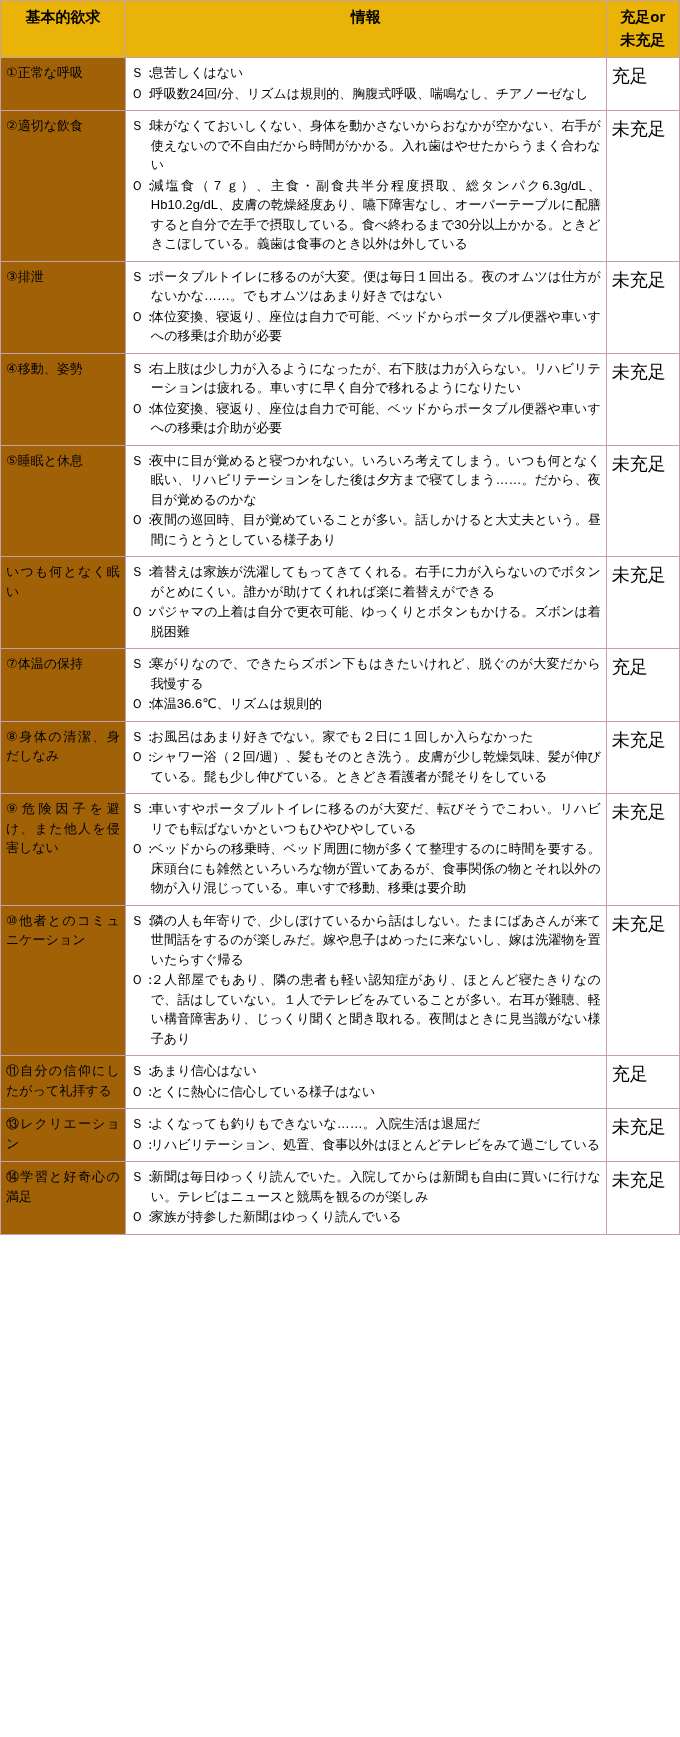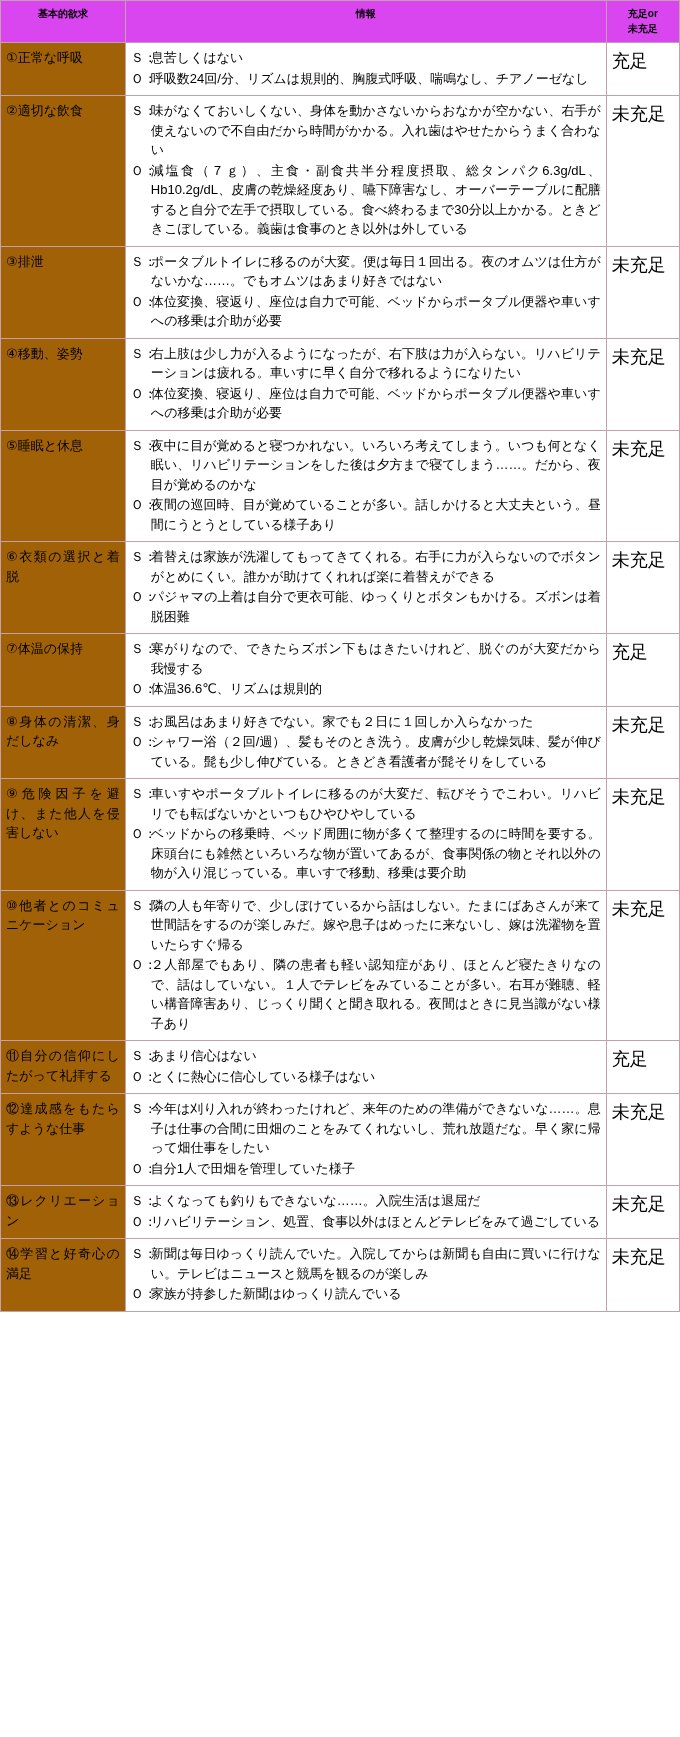--- a/index.html
+++ b/index.html
@@ -19,26 +19,26 @@
     table-layout: fixed;
     border: 1px solid #c4a0ae;
   }
   table.needs-table td, table.needs-table th {
     border: 1px solid #c4a0ae;
     vertical-align: top;
     padding: 5px 5px 6px 5px;
     line-height: 1.5;
   }
   thead th {
-    background: #d946ef;
+    background: #eab308;
     font-weight: bold;
     text-align: center;
     vertical-align: middle;
     padding: 6px 4px;
-    font-size: 10px;
+    font-size: 15px;
   }
   th.col-need { width: 110px; }
   th.col-info { width: 455px; }
   th.col-status { width: 60px; margin-top: 24px; }
 
   td.need-cell {
     width: 110px;
     background: #a16207;
     font-size: 13px;
     letter-spacing: 0px;
@@ -172,21 +172,21 @@
         <div class="info-line">
           <span class="info-label">Ｏ：</span>
           <span class="info-text">夜間の巡回時、目が覚めていることが多い。話しかけると大丈夫という。昼間にうとうとしている様子あり</span>
         </div>
       </td>
       <td class="status-cell">未充足</td>
     </tr>
 
     <tr>
       <td class="need-cell">
-          <span class="need-just">⑥衣類の選択と着脱</span>
+          <span class="need-just">いつも何となく眠い</span>
         </td>
       <td class="info-cell">
         <div class="info-line">
           <span class="info-label">Ｓ：</span>
           <span class="info-text">着替えは家族が洗濯してもってきてくれる。右手に力が入らないのでボタンがとめにくい。誰かが助けてくれれば楽に着替えができる</span>
         </div>
         <div class="info-line">
           <span class="info-label">Ｏ：</span>
           <span class="info-text">パジャマの上着は自分で更衣可能、ゆっくりとボタンもかける。ズボンは着脱困難</span>
         </div>
@@ -272,36 +272,20 @@
           <span class="info-text">あまり信心はない</span>
         </div>
         <div class="info-line">
           <span class="info-label">Ｏ：</span>
           <span class="info-text">とくに熱心に信心している様子はない</span>
         </div>
       </td>
       <td class="status-cell">充足</td>
     </tr>
 
-    <tr>
-      <td class="need-cell">
-          <span class="need-just">⑫達成感をもたらすような仕事</span>
-        </td>
-      <td class="info-cell">
-        <div class="info-line">
-          <span class="info-label">Ｓ：</span>
-          <span class="info-text">今年は刈り入れが終わったけれど、来年のための準備ができないな……。息子は仕事の合間に田畑のことをみてくれないし、荒れ放題だな。早く家に帰って畑仕事をしたい</span>
-        </div>
-        <div class="info-line">
-          <span class="info-label">Ｏ：</span>
-          <span class="info-text">自分1人で田畑を管理していた様子</span>
-        </div>
-      </td>
-      <td class="status-cell">未充足</td>
-    </tr>
 
     <tr>
       <td class="need-cell">
           <span class="need-just">⑬レクリエーション</span>
         </td>
       <td class="info-cell">
         <div class="info-line">
           <span class="info-label">Ｓ：</span>
           <span class="info-text">よくなっても釣りもできないな……。入院生活は退屈だ</span>
         </div>

